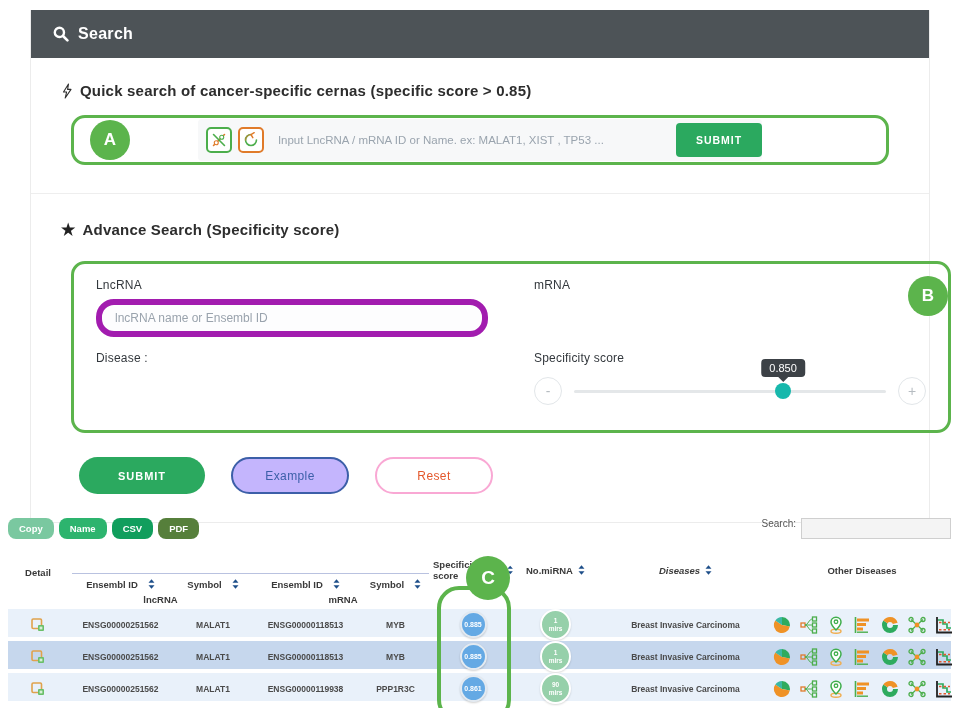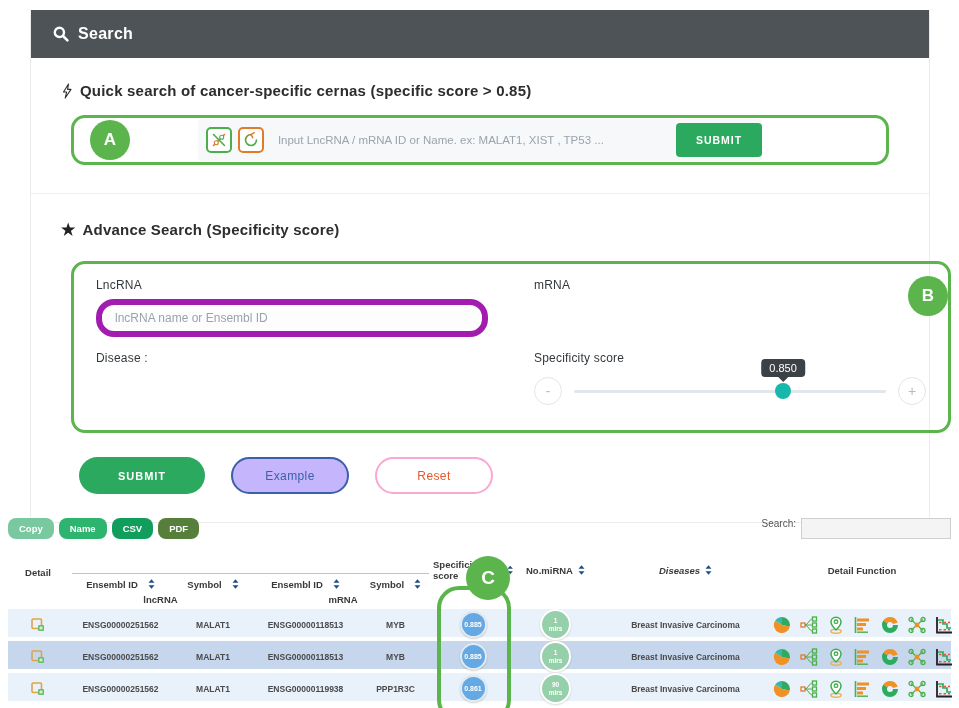--- a/index.html
+++ b/index.html
@@ -324,21 +324,21 @@
           <use href="#i-sort"></use>
         </svg>
     </div>
     <div class="rhead span2" style="grid-column:8;font-style:italic;">
       <span>Diseases</span>
       <svg width="7" height="10">
           <use href="#i-sort"></use>
         </svg>
     </div>
     <div class="rhead span2" style="grid-column:9;">
-      <span>Detail Function</span>
+      <span>Other Diseases</span>
     </div>
     <div class="group-underline" style="grid-row:1; align-self:end;"></div>
     <div class="sub-h" style="grid-column:2;grid-row:2;">
       <span>Ensembl ID</span>
       <svg width="7" height="10">
           <use href="#i-sort"></use>
         </svg>
     </div>
     <div class="sub-h" style="grid-column:3;grid-row:2;">
       <span>Symbol</span>

